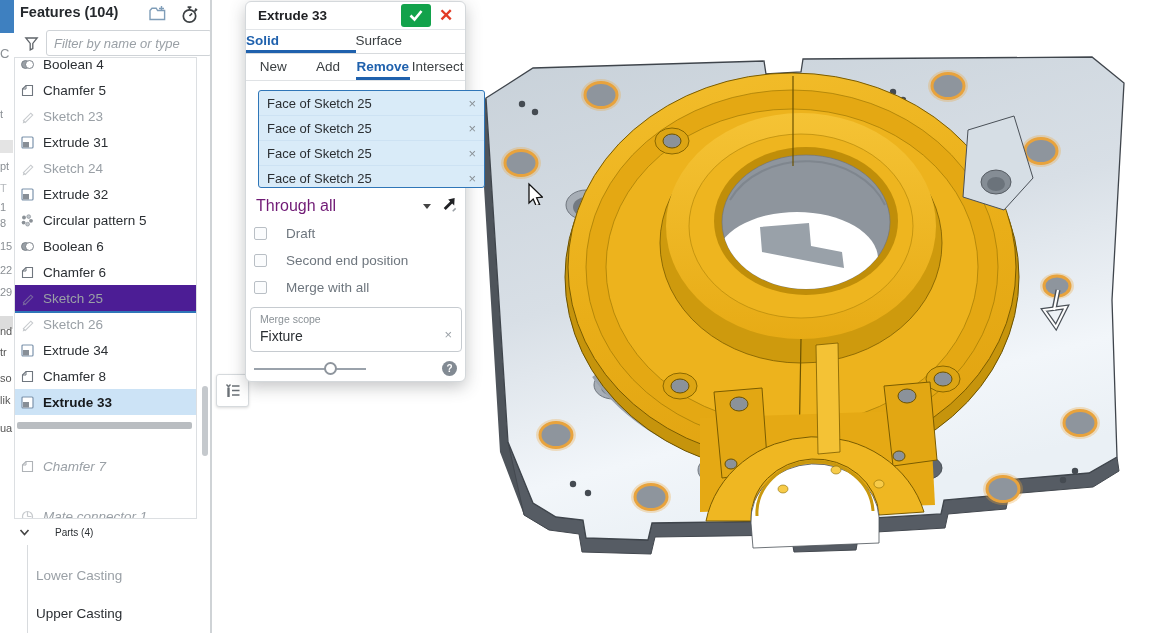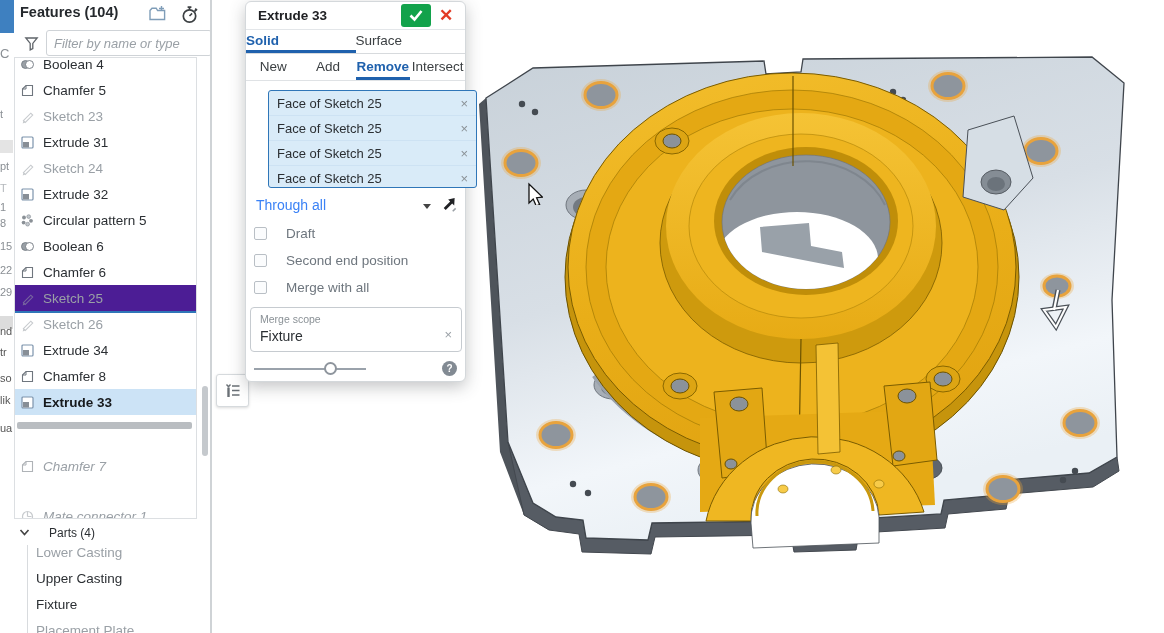--- a/index.html
+++ b/index.html
@@ -45,47 +45,47 @@
   .frow .lab{white-space:nowrap;}
   .frow.sup{color:#9aa0a6;}
   .frow.sup svg{opacity:.55;}
   .frow.ghost{color:#9aa0a6;font-style:italic;margin-top:24px;}
   .frow.ghost svg{opacity:.55;}
   .frow.hl{background:#4c1d95;box-shadow:0 2px 0 #2F76B8;}
   .frow.sel{background:#CCE3F6;font-weight:bold;color:#16191c;}
   .rollback{height:7px;background:#b9bdc1;border-radius:2px;margin:7px 4px 13px 2px;}
   .tree-scroll{position:absolute;left:188px;top:386px;width:6px;height:70px;border-radius:3px;background:#c5c9cd;}
   .parts{position:absolute;left:0;top:520px;width:196px;}
-  .parts-head{height:25px;display:flex;align-items:center;gap:18px;padding-left:4px;font-size:12px;color:#2b2f33;}
+  .parts-head{height:25px;display:flex;align-items:center;gap:24px;padding-left:4px;font-size:10px;color:#2b2f33;}
   .parts-line{position:absolute;left:13px;top:25px;height:113px;border-left:1px solid #d8dbde;}
-  .prow{height:26px;display:flex;align-items:flex-start;padding-left:22px;font-size:13.5px;color:#2b2f33;}
+  .prow{height:26px;display:flex;align-items:flex-end;padding-left:22px;font-size:13.5px;color:#2b2f33;margin-top:12px;}
   .prow.dim{color:#9aa0a6;}
   
   .dialog{position:absolute;left:245px;top:1px;width:221px;height:381px;background:#fff;z-index:5;
       border:1px solid #d4d8db;border-radius:6px;box-shadow:0 5px 16px rgba(60,64,67,.30);box-sizing:border-box;}
   .dlg-head{position:absolute;left:0;top:0;width:100%;height:27px;border-bottom:1px solid #e3e6e9;}
   .dlg-title{position:absolute;left:12px;top:6px;font-size:13.5px;font-weight:bold;color:#202124;}
   .btn-commit{position:absolute;right:34px;top:2px;width:30px;height:23px;background:#12A24B;border-radius:3px;
       display:flex;align-items:center;justify-content:center;cursor:pointer;}
   .btn-cancel{position:absolute;right:8px;top:3px;width:22px;height:22px;color:#E23B25;font-size:17px;
       font-weight:bold;text-align:center;line-height:22px;cursor:pointer;}
   .dlg-tabs{position:absolute;left:0;top:27px;width:100%;height:25px;display:flex;border-bottom:1px solid #d7dadd;box-sizing:border-box;}
   .dlg-tab{flex:1;text-align:left;font-size:13.5px;line-height:24px;color:#3c4043;cursor:pointer;}
   .dlg-tab.active{color:#1F61AD;font-weight:bold;box-shadow:inset 0 -3px 0 #1F61AD;}
   .dlg-modes{position:absolute;left:0;top:52px;width:100%;height:27px;display:flex;border-bottom:1px solid #dfe2e5;box-sizing:border-box;}
   .dlg-mode{flex:1;text-align:center;font-size:13.5px;line-height:25px;color:#3c4043;cursor:pointer;white-space:nowrap;}
   .dlg-mode.active{color:#1F61AD;font-weight:bold;box-shadow:inset 0 -3px 0 #1F61AD;}
-  .faces{position:absolute;left:22px;top:88px;width:209px;height:98px;border:1.5px solid #2F76B8;border-radius:3px;
+  .faces{position:absolute;left:12px;top:88px;width:227px;height:98px;border:1.5px solid #2F76B8;border-radius:3px;
       overflow:hidden;box-sizing:border-box;background:#D9EBF8;}
   .face-row{height:24px;display:flex;align-items:center;font-size:13px;color:#2b2f33;padding:0 8px;
       border-bottom:1px solid #cde2f3;}
   .face-row:last-child{border-bottom:none;}
   .face-row .fx{margin-left:auto;color:#8a9196;font-size:13px;cursor:pointer;}
   .endcond{position:absolute;left:0;top:190px;width:100%;height:28px;}
-  .endcond .val{position:absolute;left:10px;top:5px;font-size:14px;color:#3b82f6;text-align:right;}
+  .endcond .val{position:absolute;left:10px;top:5px;font-size:16px;color:#701a75;text-align:right;}
   .caret{position:absolute;right:34px;top:12px;width:0;height:0;border-left:4.5px solid transparent;
       border-right:4.5px solid transparent;border-top:5.5px solid #444;cursor:pointer;}
   .flip{position:absolute;right:7px;top:3px;cursor:pointer;}
   .chk{position:absolute;left:0;width:100%;height:27px;}
   .chk .box{position:absolute;left:8px;top:7px;width:13px;height:13px;border:1.5px solid #b9bfc5;border-radius:2px;
       background:#fbfcfd;box-sizing:border-box;cursor:pointer;}
   .chk .cl{position:absolute;left:40px;top:6px;font-size:13.5px;color:#6e767e;}
   .chk1{top:218px;}.chk2{top:245px;}.chk3{top:272px;}
   .mscope{position:absolute;left:4px;top:305px;width:212px;height:45px;border:1px solid #c6cbd0;border-radius:4px;box-sizing:border-box;}
   .mscope .mlab{position:absolute;left:9px;top:5px;font-size:10.5px;color:#8a9196;}

